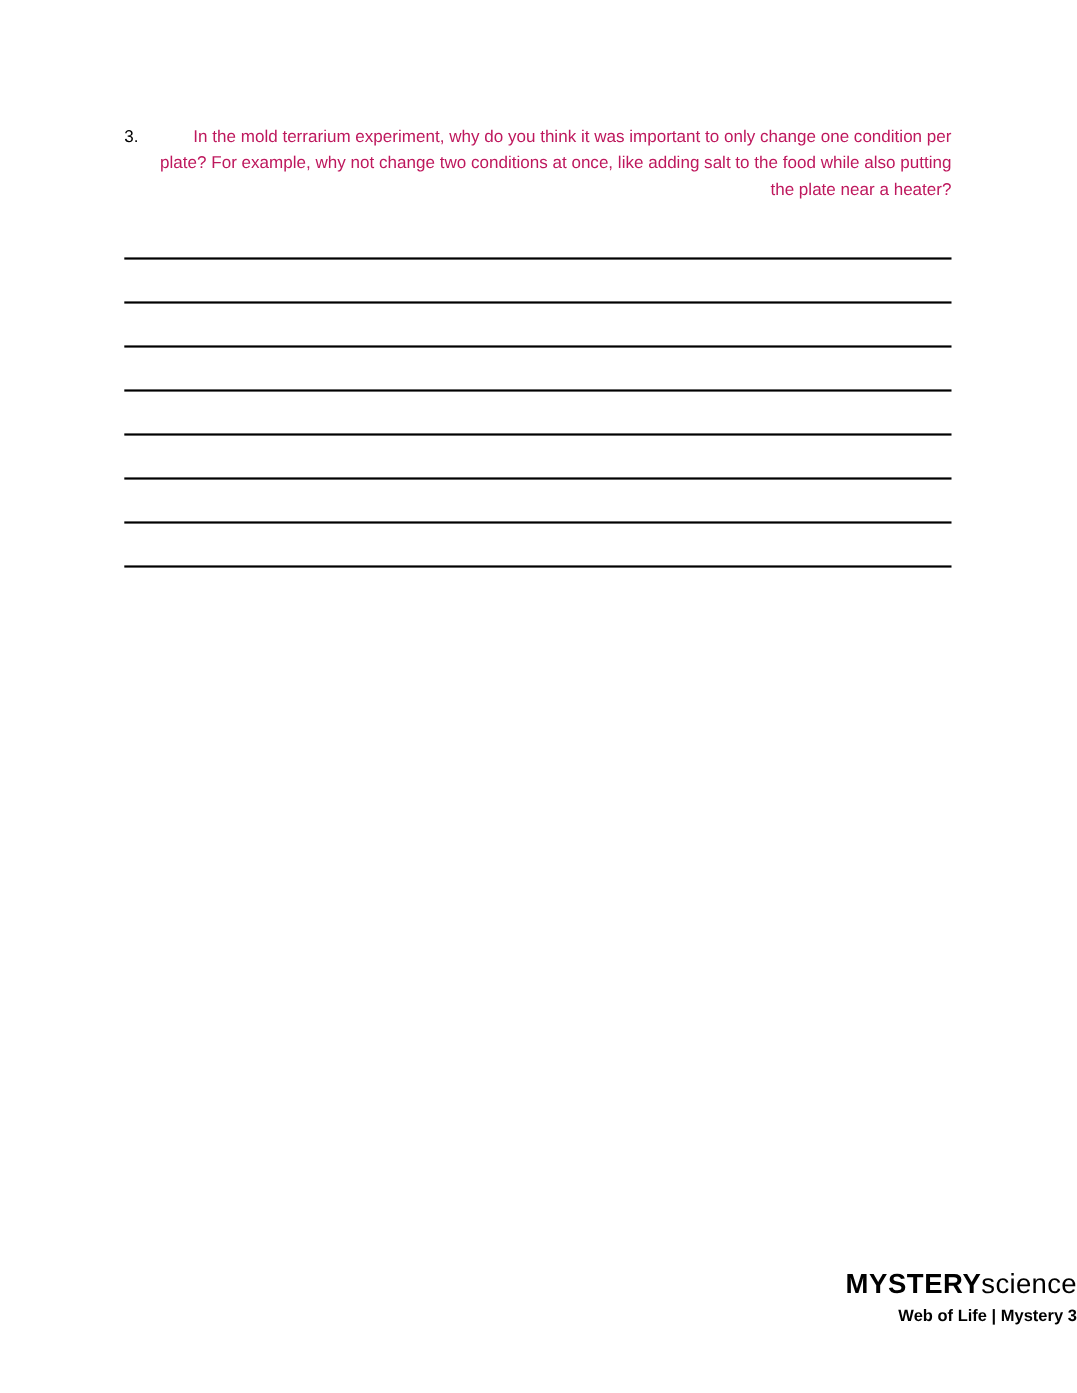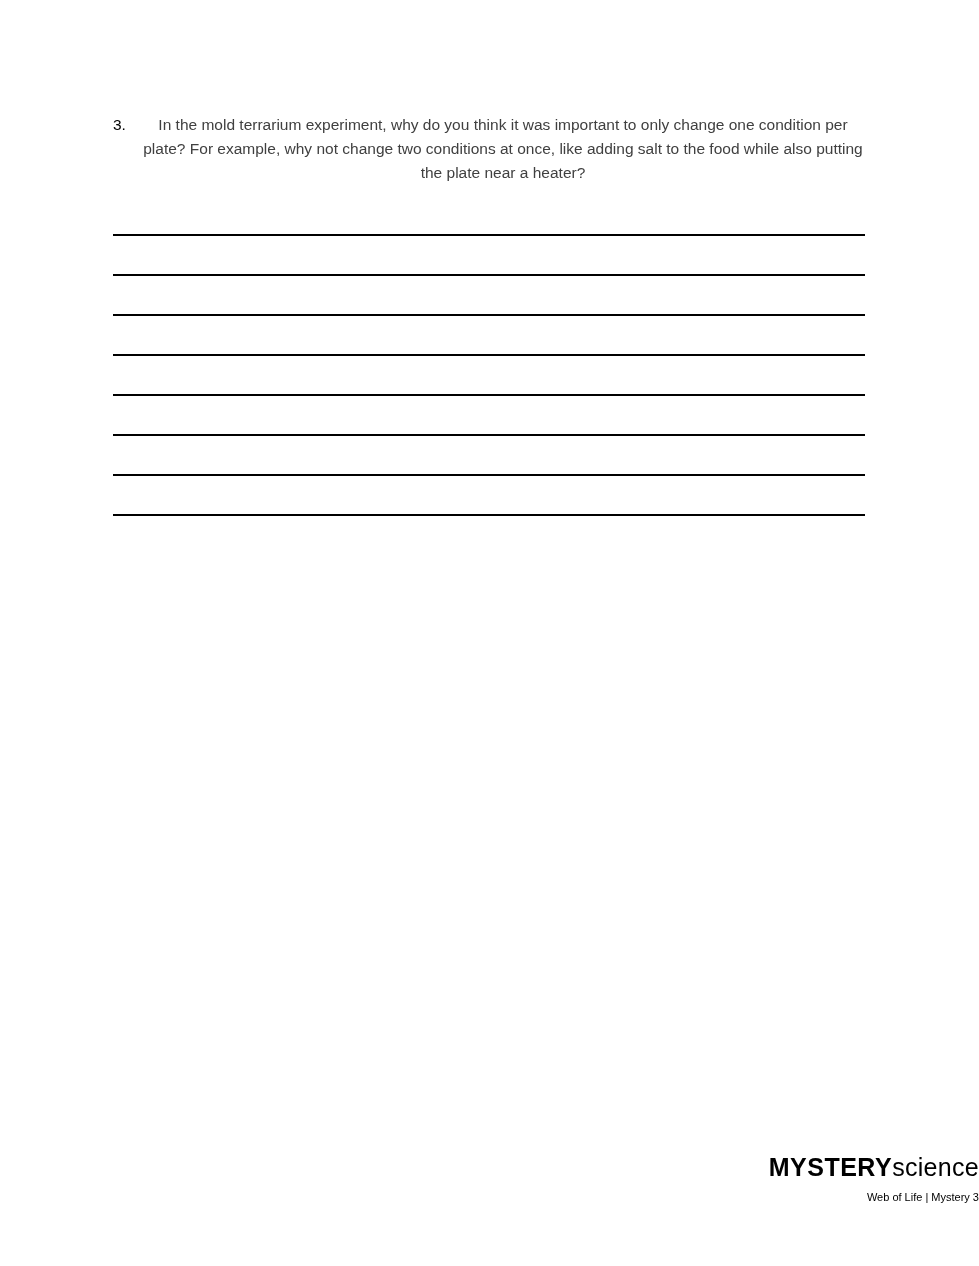--- a/index.html
+++ b/index.html
@@ -34,22 +34,22 @@
     width: 28px;
     flex: 0 0 28px;
     font-size: 15.5px;
     line-height: 24px;
     color: #000;
   }
   .q-text {
     flex: 1 1 auto;
     font-size: 15.5px;
     line-height: 24px;
-    color: #404040;
-    text-align: center;
+    color: #be185d;
+    text-align: right;
   }
   .answer-lines {
     position: absolute;
     top: 196px;
     left: 113px;
     width: 752px;
   }
   .answer-line {
     height: 38px;
     border-bottom: 2.2px solid #000000;
@@ -71,22 +71,22 @@
   .logo .logo-bold {
     font-weight: bold;
     letter-spacing: 0.5px;
   }
   .logo .logo-light {
     font-weight: normal;
     letter-spacing: 0.3px;
   }
   .footer-caption {
     margin-top: 6px;
-    font-size: 11px;
-    font-weight: normal;
+    font-size: 15px;
+    font-weight: bold;
     line-height: 18px;
   }
 </style>
 </head>
 <body>
 
 <div class="page">
 
   <div class="question-block">
     <div class="q-number">3.</div>

